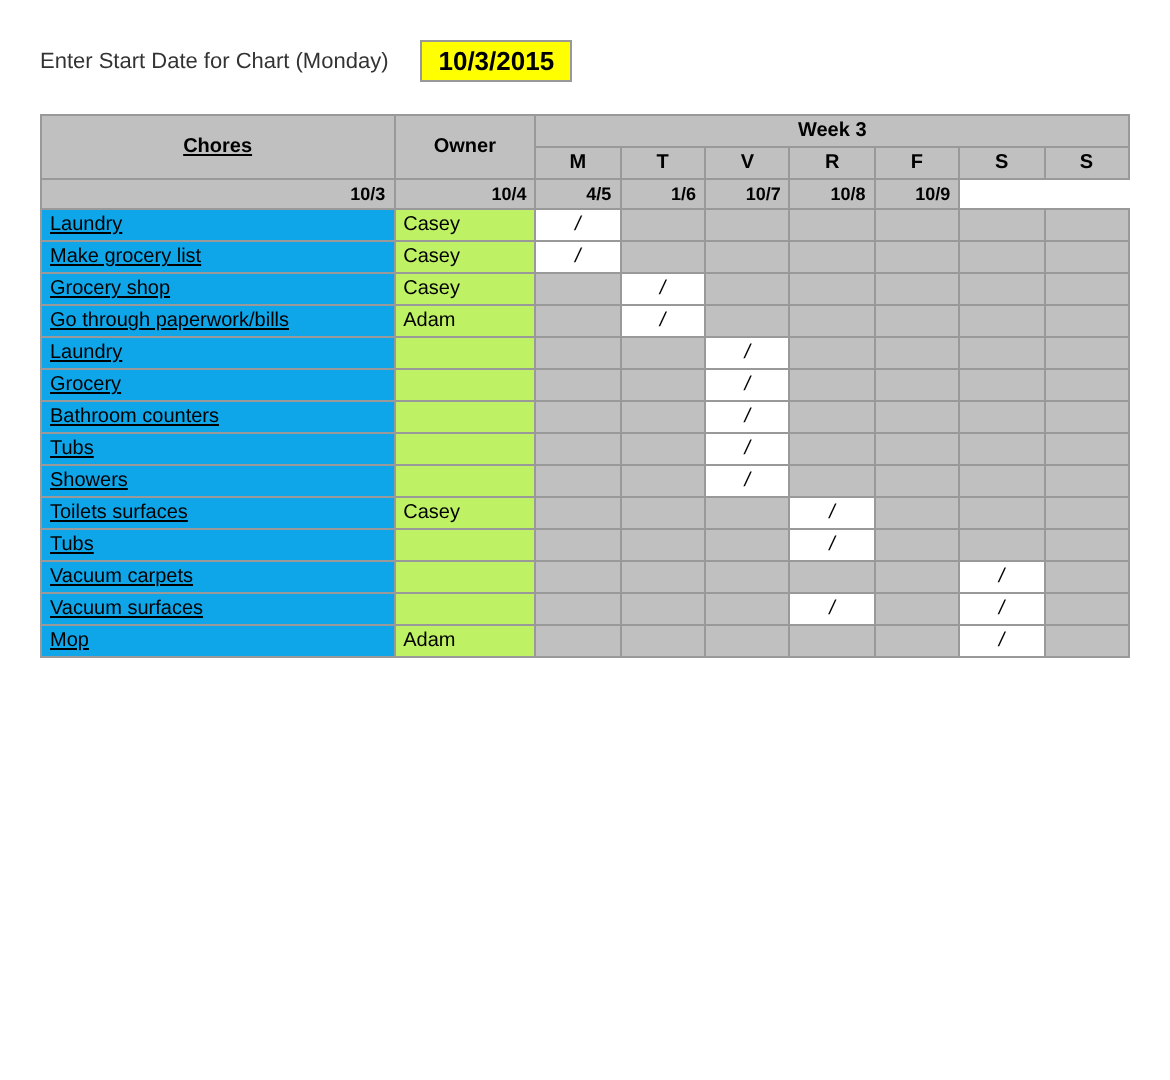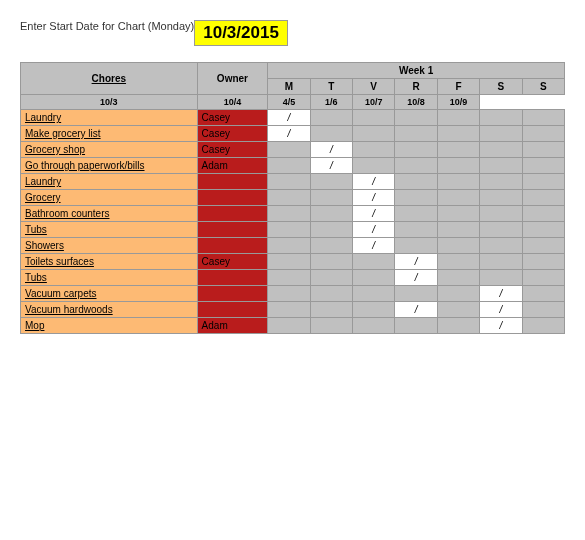--- a/index.html
+++ b/index.html
@@ -6,31 +6,33 @@
     body {
       font-family: Arial, sans-serif;
       font-size: 11px;
       background: #fff;
       width: 585px;
       min-height: 540px;
       padding: 20px;
     }
     .header-row {
       display: flex;
+      align-items: center;
       margin-bottom: 16px;
+      gap: 16px;
     }
     .header-label {
       font-size: 11px;
       color: #333;
     }
     .date-box {
       background: #ffff00;
       border: 1px solid #999;
       padding: 2px 8px;
-      font-size: 17px;
+      font-size: 13px;
       font-weight: bold;
       min-width: 70px;
       text-align: center;
     }
     table {
       border-collapse: collapse;
       width: 100%;
     }
     th, td {
       border: 1px solid #999;
@@ -51,52 +53,52 @@
       text-align: center;
       font-weight: bold;
     }
     .day-header {
       background: #c0c0c0;
       text-align: center;
       font-weight: bold;
     }
     .date-sub {
       background: #c0c0c0;
-      text-align: center;
+      text-align: right;
       font-size: 9px;
       margin-top: 12px;
     }
     .gray-cell {
       background: #c0c0c0;
     }
     .check-cell {
       text-align: center;
       background: #fff;
     }
     .task-cell {
-      background: #fdba74;
+      background: #0ea5e9;
     }
     .owner-cell {
-      background: #b91c1c;
+      background: #bef264;
     }
   </style>
 </head>
 <body>
 
 <div class="header-row">
   <span class="header-label">Enter Start Date for Chart (Monday)</span>
   <span class="date-box">10/3/2015</span>
 </div>
 
 <table>
   <thead>
     <tr>
       <th class="col-chores header-main" rowspan="2">Chores</th>
       <th class="col-owner header-main" rowspan="2">Owner</th>
-      <th class="week-header col-day" colspan="7">Week 1</th>
+      <th class="week-header col-day" colspan="7">Week 3</th>
     </tr>
     <tr id="day-headers">
     <th class="col-day day-header">M</th>
         <th class="col-day day-header">T</th>
         <th class="col-day day-header">V</th>
         <th class="col-day day-header">R</th>
         <th class="col-day day-header">F</th>
         <th class="col-day day-header">S</th>
         <th class="col-day day-header">S</th>
       </tr>
@@ -237,21 +239,21 @@
         <td class="col-owner owner-cell"></td>
         <td class="col-day gray-cell"></td>
         <td class="col-day gray-cell"></td>
         <td class="col-day gray-cell"></td>
         <td class="col-day gray-cell"></td>
         <td class="col-day gray-cell"></td>
         <td class="col-day check-cell" style="background: rgb(255, 255, 255); font-style: italic;">/</td>
         <td class="col-day gray-cell"></td>
       </tr>
       <tr>
-        <td class="col-chores task-cell">Vacuum hardwoods</td>
+        <td class="col-chores task-cell">Vacuum surfaces</td>
         <td class="col-owner owner-cell"></td>
         <td class="col-day gray-cell"></td>
         <td class="col-day gray-cell"></td>
         <td class="col-day gray-cell"></td>
         <td class="col-day check-cell" style="background: rgb(255, 255, 255); font-style: italic;">/</td>
         <td class="col-day gray-cell"></td>
         <td class="col-day check-cell" style="background: rgb(255, 255, 255); font-style: italic;">/</td>
         <td class="col-day gray-cell"></td>
       </tr>
       <tr>

